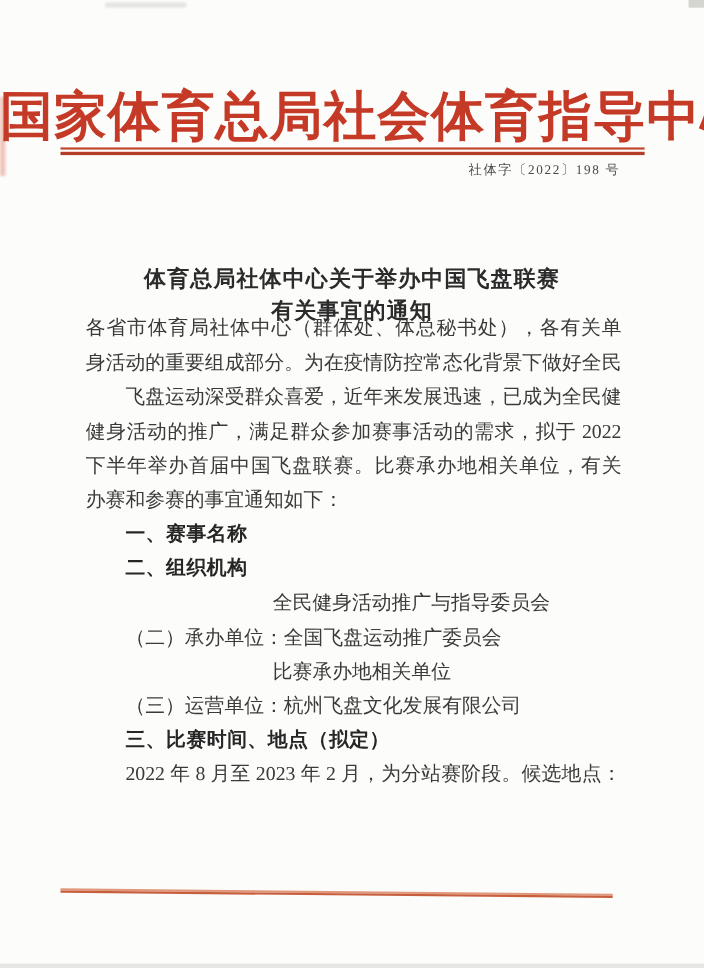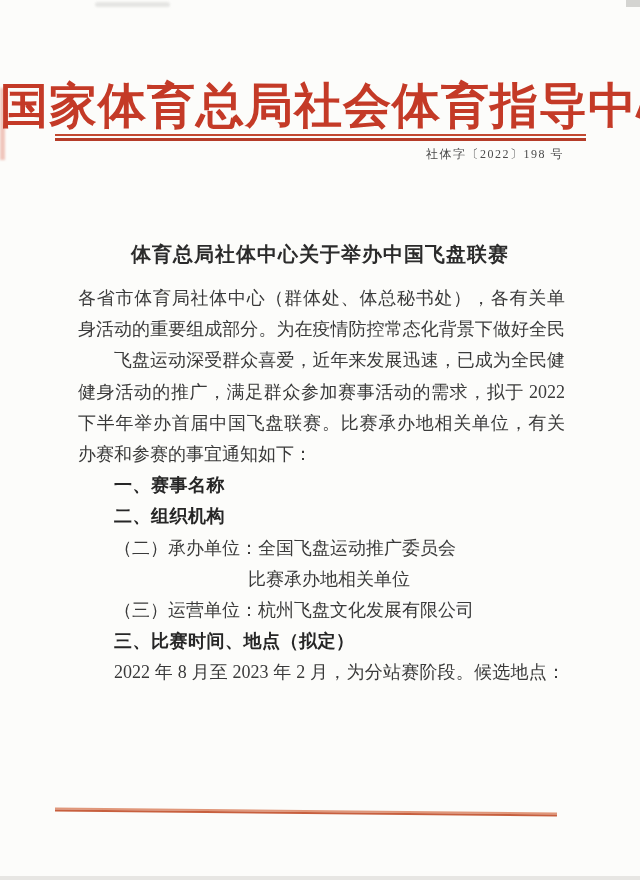--- a/index.html
+++ b/index.html
@@ -84,31 +84,33 @@
 
   <div class="header-rule">
     <div class="thin"></div>
     <div class="thick"></div>
   </div>
 
   <div class="doc-number">社体字〔2022〕198 号</div>
 
   <div class="doc-title">
     <div>体育总局社体中心关于举办中国飞盘联赛</div>
+    <div>有关事宜的通知</div>
   </div>
 
   <div class="body-text">
     <div class="line fill">各省市体育局社体中心（群体处、体总秘书处），各有关单位：</div>
     <div class="line fill">身活动的重要组成部分。为在疫情防控常态化背景下做好全民</div>
     <div class="line indent fill">飞盘运动深受群众喜爱，近年来发展迅速，已成为全民健</div>
     <div class="line fill">健身活动的推广，满足群众参加赛事活动的需求，拟于 2022 年</div>
     <div class="line fill">下半年举办首届中国飞盘联赛。比赛承办地相关单位，有关</div>
     <div class="line">办赛和参赛的事宜通知如下：</div>
     <div class="line indent heading">一、赛事名称</div>
     <div class="line indent heading">二、组织机构</div>
+    <div class="line hang">全民健身活动推广与指导委员会</div>
     <div class="line indent">（二）承办单位：全国飞盘运动推广委员会</div>
     <div class="line hang">比赛承办地相关单位</div>
     <div class="line indent">（三）运营单位：杭州飞盘文化发展有限公司</div>
     <div class="line indent heading">三、比赛时间、地点（拟定）</div>
     <div class="line indent fill">2022 年 8 月至 2023 年 2 月，为分站赛阶段。候选地点：北</div>
   </div>
 
   <div class="footer-rule">
     <div class="t"></div>
     <div class="m"></div>

